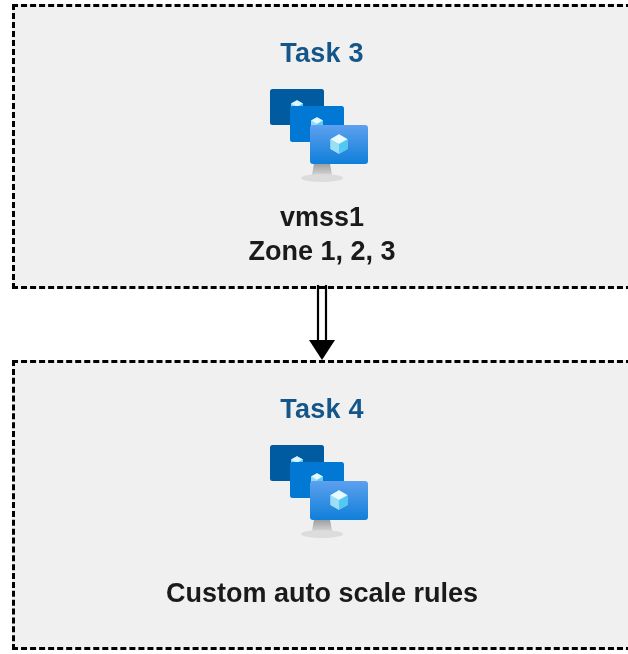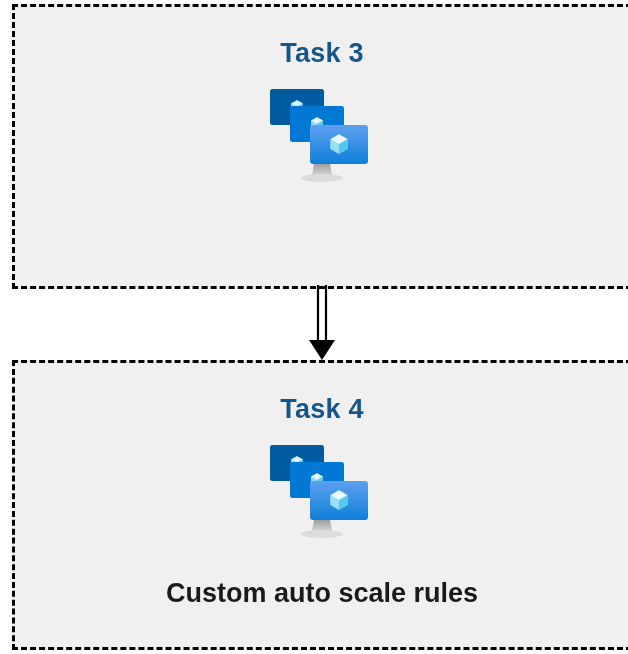--- a/index.html
+++ b/index.html
@@ -139,20 +139,22 @@
         <rect x="48" y="44" width="58" height="39" rx="3" fill="url(#frontMon1)"></rect>
         <g transform="translate(77,63) scale(0.75)">
           <polygon points="0,-13 11.3,-6.5 11.3,6.5 0,13 -11.3,6.5 -11.3,-6.5" fill="#a8e6fb"></polygon>
           <polygon points="0,-13 11.3,-6.5 0,0 -11.3,-6.5" fill="#e6faff"></polygon>
           <polygon points="0,0 11.3,-6.5 11.3,6.5 0,13" fill="#52c9f0"></polygon>
           <polygon points="0,0 -11.3,-6.5 -11.3,6.5 0,13" fill="#9adef8"></polygon>
         </g>
       </svg>
     </div>
 
+    <div class="caption">vmss1
+Zone 1, 2, 3</div>
   </div>
 
   <div class="connector">
     <svg width="34" height="78" viewBox="0 0 34 78" xmlns="http://www.w3.org/2000/svg">
       <line x1="13" y1="0" x2="13" y2="58" stroke="#000000" stroke-width="2.2"></line>
       <line x1="21" y1="0" x2="21" y2="58" stroke="#000000" stroke-width="2.2"></line>
       <polygon points="4,55 30,55 17,75" fill="#000000"></polygon>
     </svg>
   </div>
 

